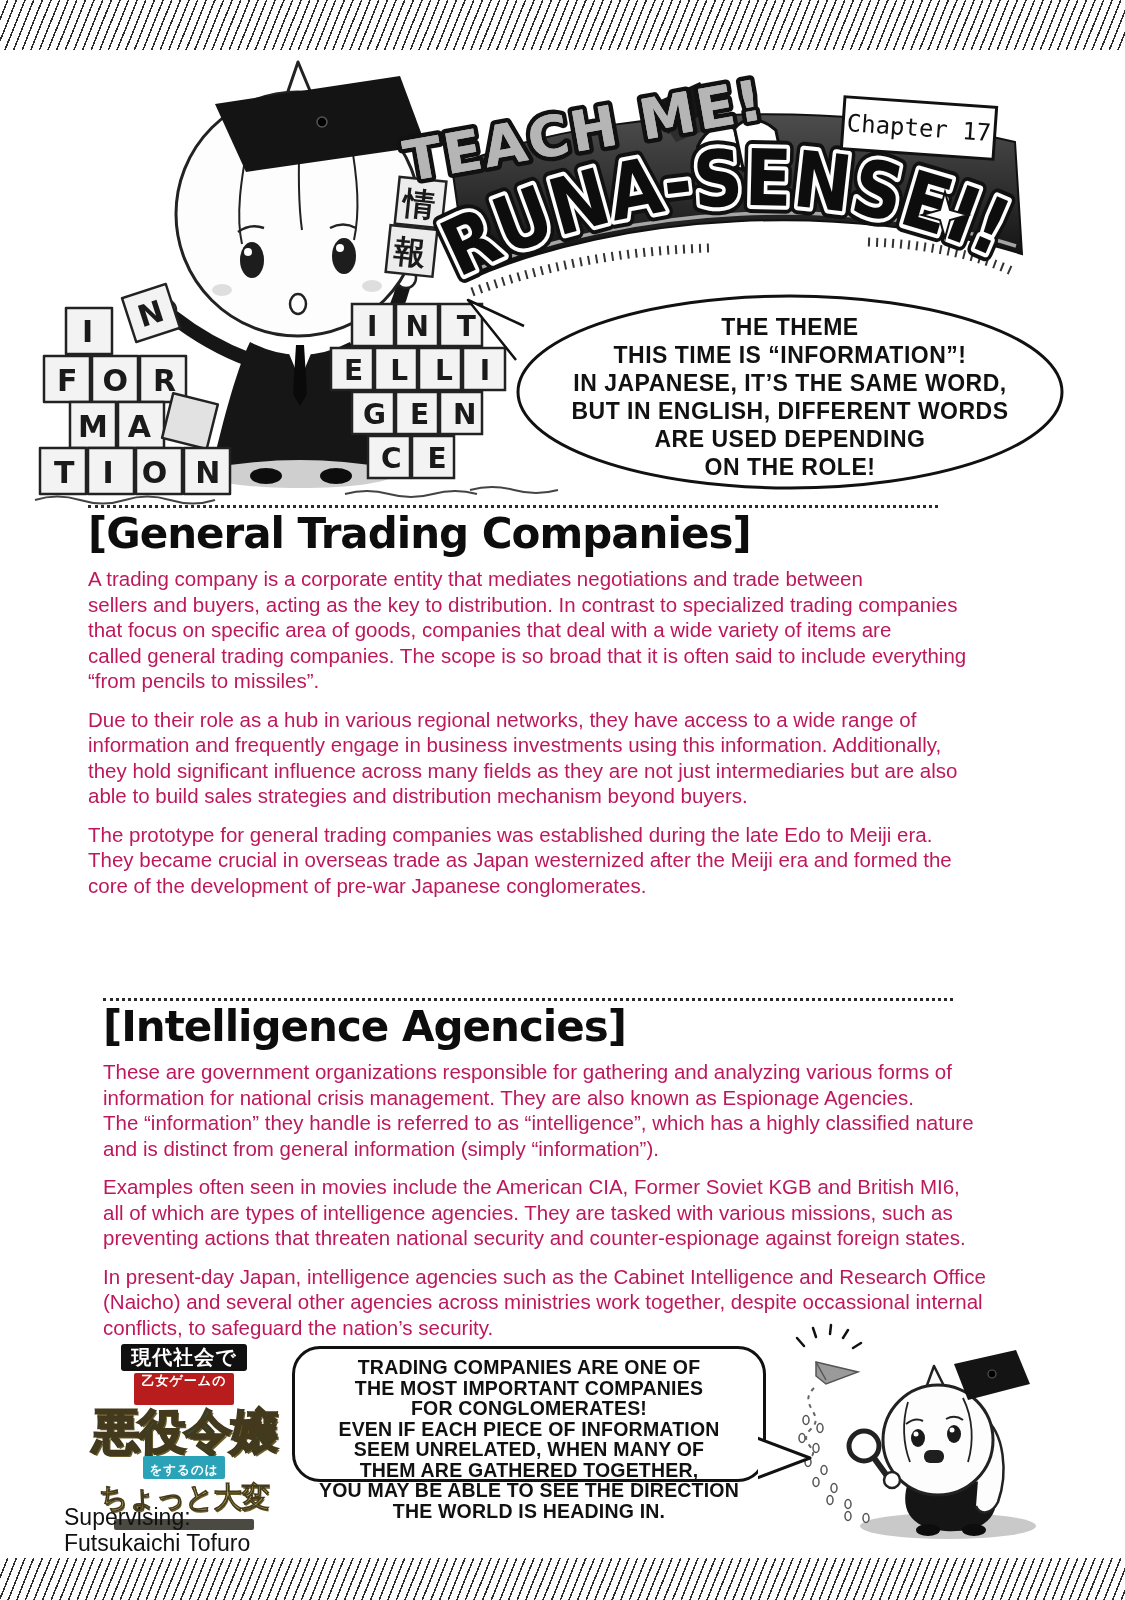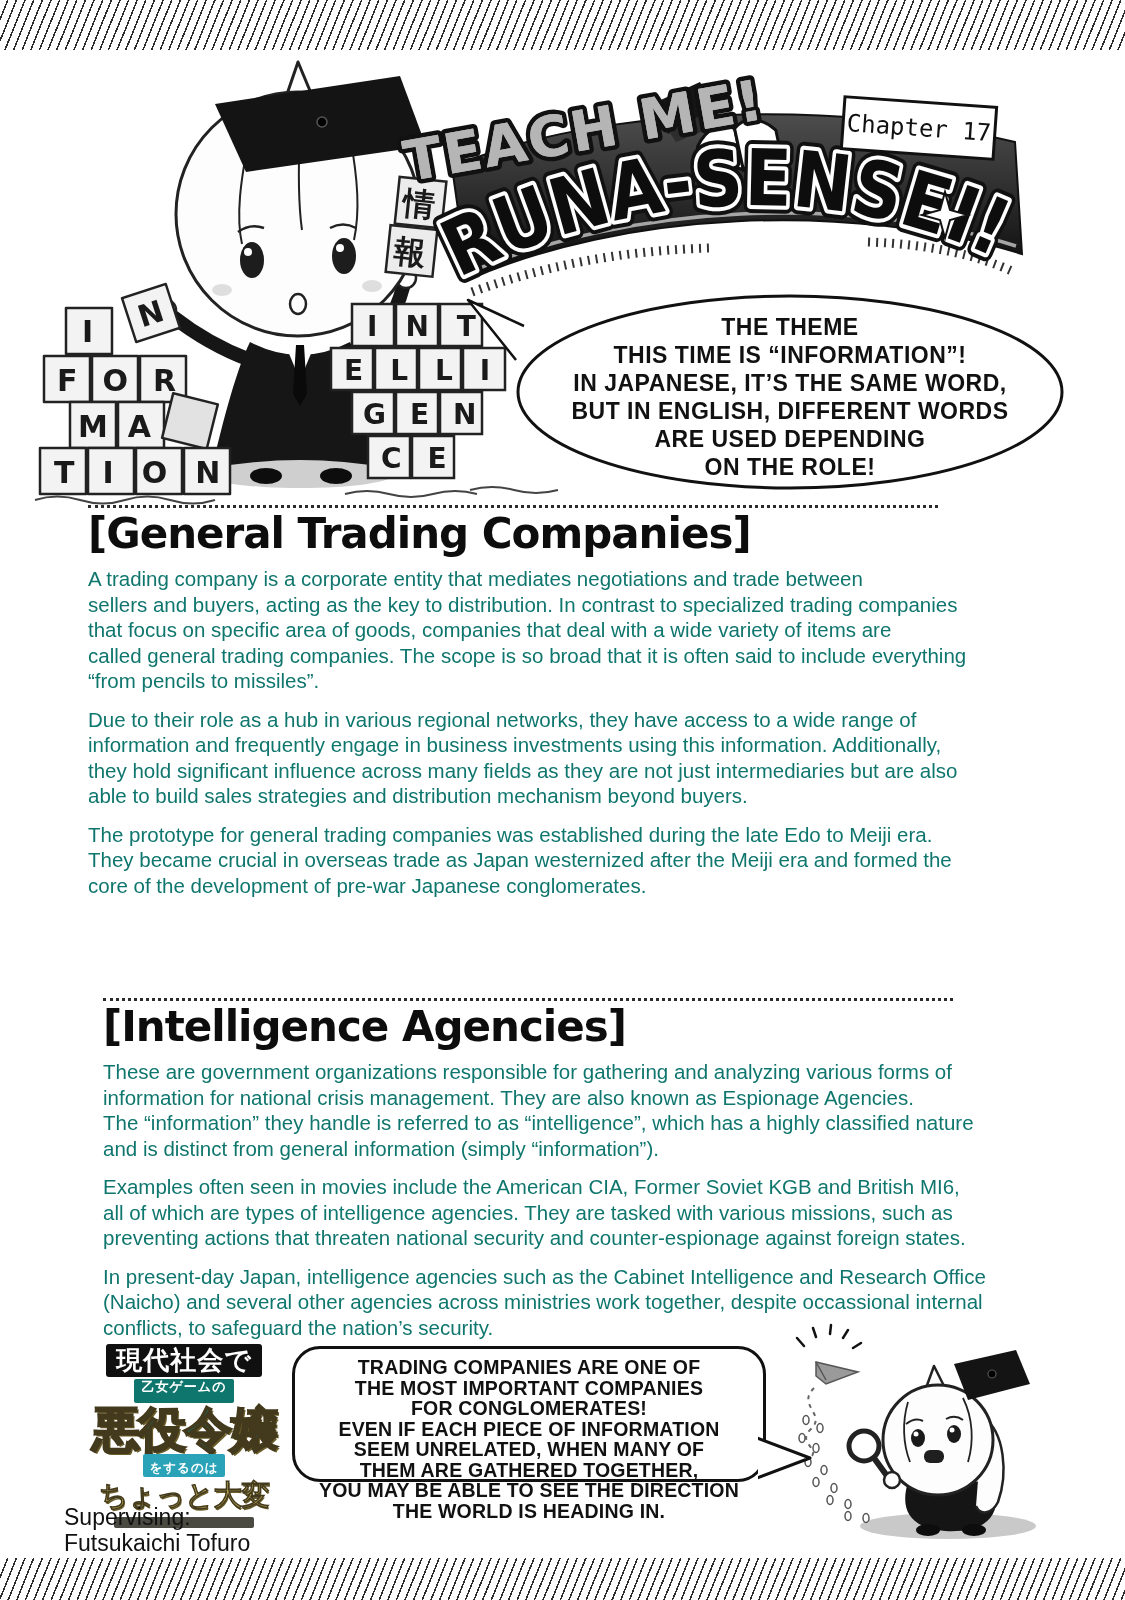--- a/index.html
+++ b/index.html
@@ -11,27 +11,27 @@
   #hatch-bottom{top:1558px;height:42px;}
   #header-art{position:absolute;left:0;top:42px;width:1125px;height:468px;}
   .blockletter{font-family:"DejaVu Sans",sans-serif;font-weight:bold;fill:#1a1a1a;}
   
   .section{position:absolute;left:88px;width:952px;}
   #sec1{top:505px;} #sec2{top:998px;margin-left:15px;}
   .dots{border-top:3px dotted #2b2b2b;width:850px;height:0;}
   .section h2{margin:4px 0 10px;font-family:"DejaVu Sans",sans-serif;font-weight:800;
        font-size:42px;letter-spacing:-1px;color:#0d0d0d;line-height:1.05;}
   .section p{margin:0 0 13px;font-size:20.5px;line-height:25.5px;white-space:pre-line;
-       font-family:"Liberation Sans",sans-serif;color:#0f766e;}
+       font-family:"Liberation Sans",sans-serif;color:#be185d;}
   
   #logo{position:absolute;left:56px;top:1344px;width:256px;text-align:center;line-height:1;}
   .logo-black{display:inline-block;background:#101010;color:#fff;font-weight:bold;
-       font-size:26px;padding:3px 10px 4px;border-radius:3px;letter-spacing:1px;}
-  .logo-pink{display:inline-block;background:#0f766e;color:#fff;font-weight:bold;
-       font-size:13px;padding:1px 8px 10px;margin-top:2px;border-radius:2px;letter-spacing:1px;}
+       font-size:20px;padding:3px 10px 4px;border-radius:3px;letter-spacing:1px;}
+  .logo-pink{display:inline-block;background:#b91c1c;color:#fff;font-weight:bold;
+       font-size:13px;padding:1px 8px 18px;margin-top:2px;border-radius:2px;letter-spacing:1px;}
   .logo-gold-big{font-family:"DejaVu Serif",serif;font-weight:bold;font-size:48px;color:#0f766e;
        -webkit-text-stroke:2px #43391c;text-shadow:2px 2px 0 #6b5e2a;margin-top:2px;letter-spacing:-2px;}
   .logo-cyan{display:inline-block;background:#2aa2b8;color:#fff;font-weight:bold;
        font-size:12.5px;padding:8px 7px 2px;margin-top:1px;border-radius:2px;letter-spacing:1px;}
   .logo-gold-small{font-family:"DejaVu Serif",serif;font-weight:normal;font-size:29px;color:#bfae57;
        -webkit-text-stroke:1.5px #43391c;text-shadow:1px 2px 0 #6b5e2a;margin-top:4px;letter-spacing:-1px;}
   .logo-bar{width:140px;height:11px;background:#4a4a42;border-radius:2px;margin:7px auto 0;}
   #supervising{position:absolute;left:64px;top:1504px;font-size:23px;line-height:26px;color:#111;}
   #bubble-bottom{position:absolute;left:292px;top:1346px;width:474px;height:136px;box-sizing:border-box;
        border:3.5px solid #111;border-radius:28px;background:#fff;text-align:center;padding-top:8px;}

